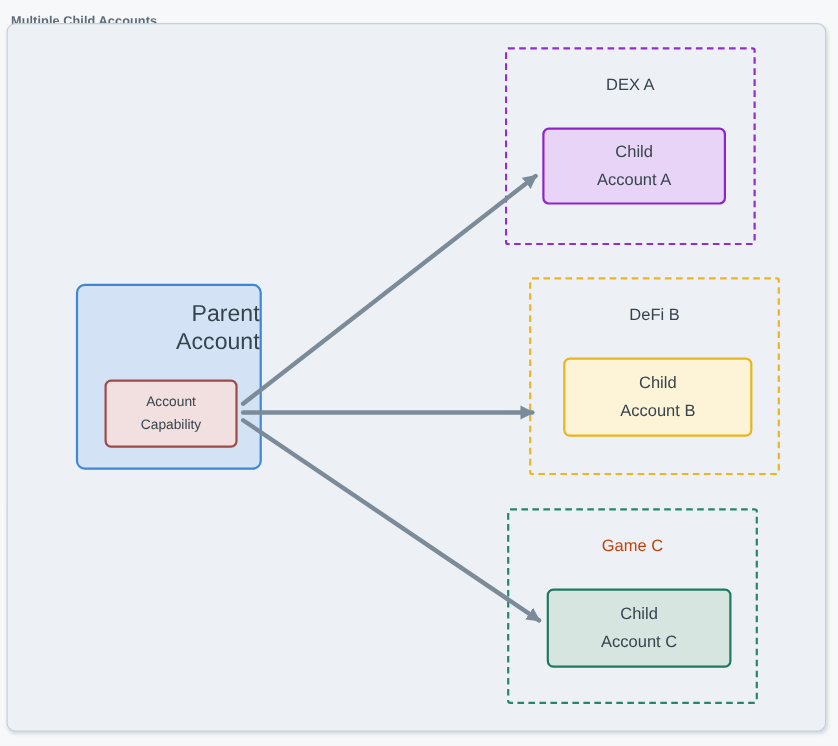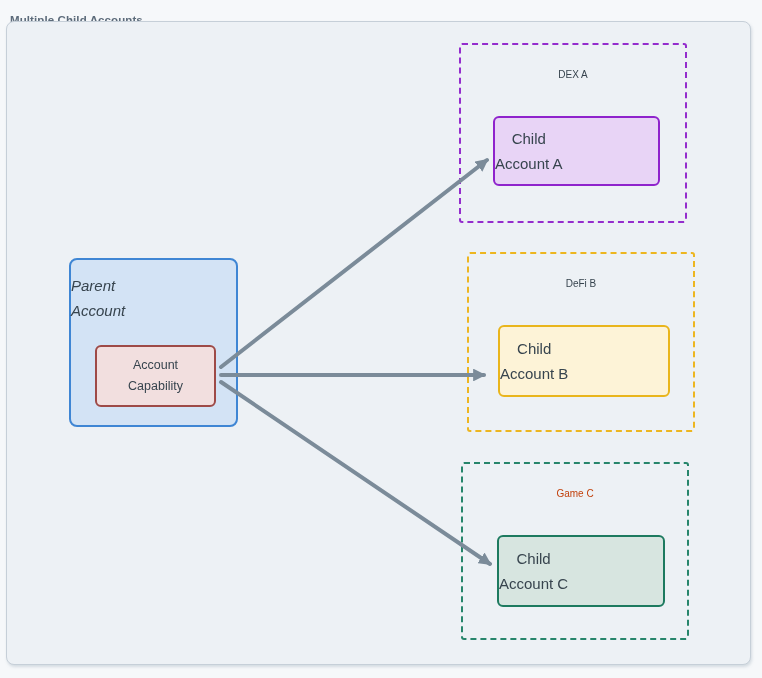--- a/index.html
+++ b/index.html
@@ -33,26 +33,25 @@
     pointer-events: none;
   }
   .node {
     position: absolute;
     border-style: solid;
     border-width: 2px;
     border-radius: 8px;
     text-align: center;
   }
   .node-label {
-    font-size: 15px;
+    font-size: 21px;
     line-height: 25px;
     font-weight: 400;
     white-space: pre-line;
-    text-align: left;
-    font-style: italic;
+    text-align: right;
   }
   .parent-box { padding-top: 13px; }
   .capability-box {
     position: absolute;
     left: 24px; top: 85px;
     width: 121px; height: 62px;
     border: 2px solid;
     border-radius: 6px;
     display: flex;
     align-items: center;
@@ -65,29 +64,29 @@
   .group {
     position: absolute;
     border: 2px dashed;
     border-radius: 3px;
   }
   .group-label {
     position: absolute;
     top: 24px; left: 0;
     width: 100%;
     text-align: center;
-    font-size: 10px;
+    font-size: 15px;
   }
   .child-box {
     position: absolute;
     border: 2px solid;
     border-radius: 6px;
     display: flex;
     align-items: center;
-    justify-content: flex-start;
+    justify-content: center;
     font-size: 15px;
     line-height: 25px;
     white-space: pre-line;
     text-align: center;
   }
 </style>
 </head>
 <body style="background: rgb(246, 248, 250);">
 
 <div class="diagram-title" style="color: rgb(92, 107, 122);">Multiple Child Accounts</div>
@@ -104,21 +103,21 @@
 </div>
 
 <div class="group" style="left: 459px; top: 43px; width: 228px; height: 180px; border-color: rgb(148, 45, 205);">
   <div class="group-label" style="color: rgb(55, 68, 78);">DEX A</div>
   <div class="child-box" style="left: 32px; top: 71px; width: 167px; height: 70px; background-color: rgb(232, 212, 246); border-color: rgb(143, 35, 204);">
     <span style="color: rgb(55, 68, 78);">Child
 Account A</span>
   </div>
 </div>
 
-<div class="group" style="left: 467px; top: 252px; width: 228px; height: 180px; border-color: rgb(237, 182, 32);">
+<div class="group" style="left: 481px; top: 252px; width: 228px; height: 180px; border-color: rgb(237, 182, 32);">
   <div class="group-label" style="color: rgb(55, 68, 78);">DeFi B</div>
   <div class="child-box" style="left: 29px; top: 71px; width: 172px; height: 72px; background-color: rgb(253, 243, 215); border-color: rgb(233, 181, 28);">
     <span style="color: rgb(55, 68, 78);">Child
 Account B</span>
   </div>
 </div>
 
 <div class="group" style="left: 461px; top: 462px; width: 228px; height: 178px; border-color: rgb(39, 133, 107);">
   <div class="group-label" style="color: #c2410c;">Game C</div>
   <div class="child-box" style="left: 34px; top: 71px; width: 168px; height: 72px; background-color: rgb(215, 229, 224); border-color: rgb(29, 122, 95);">

